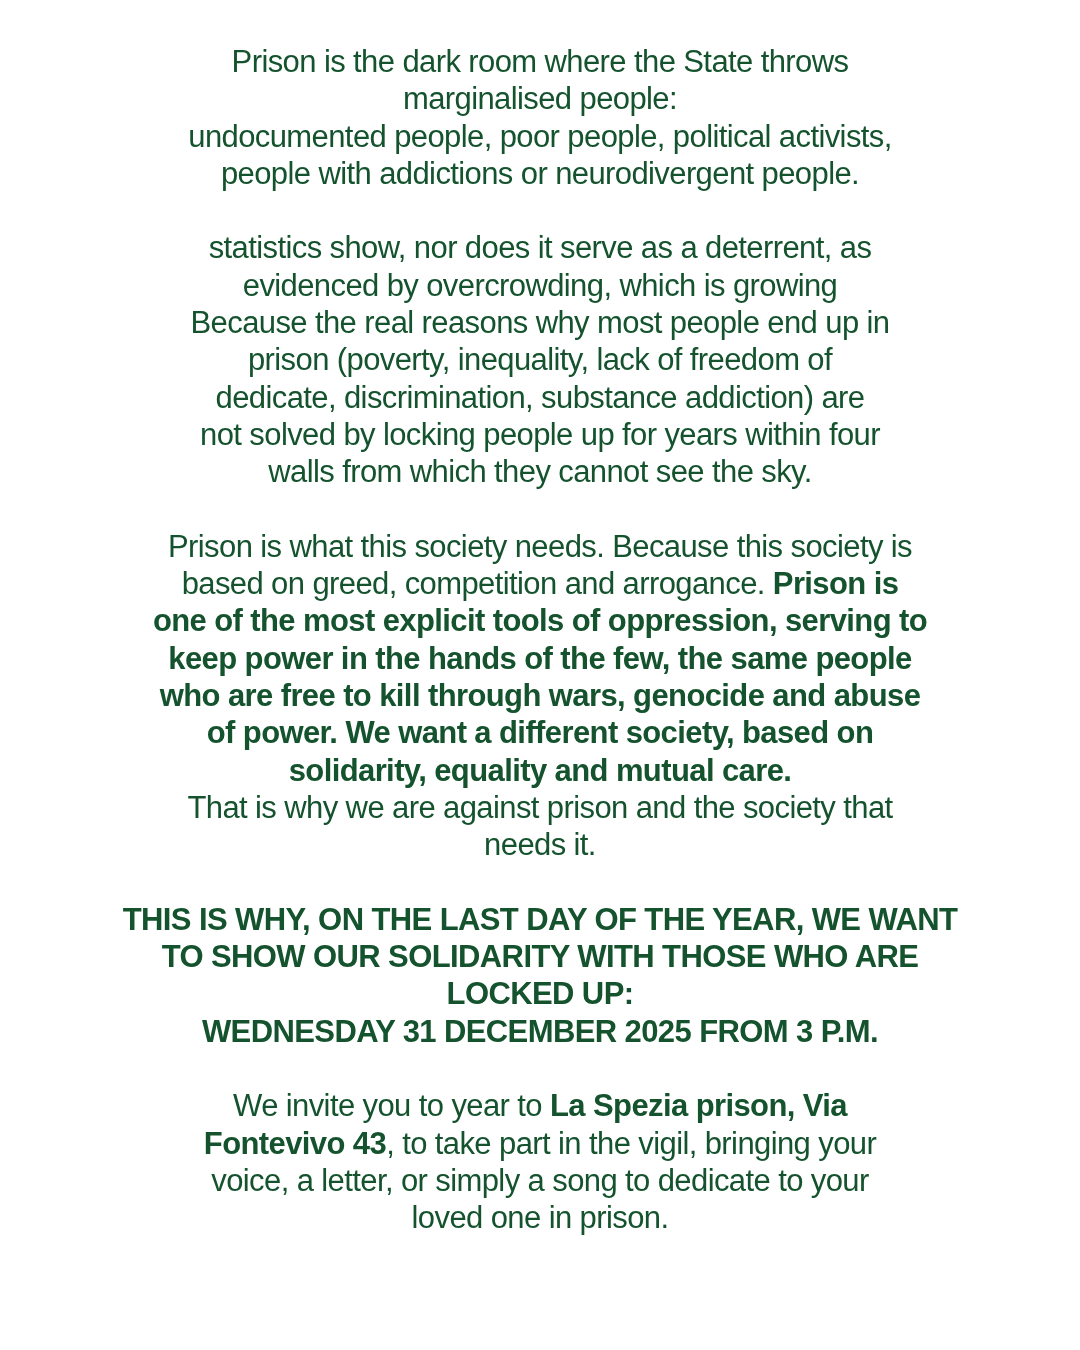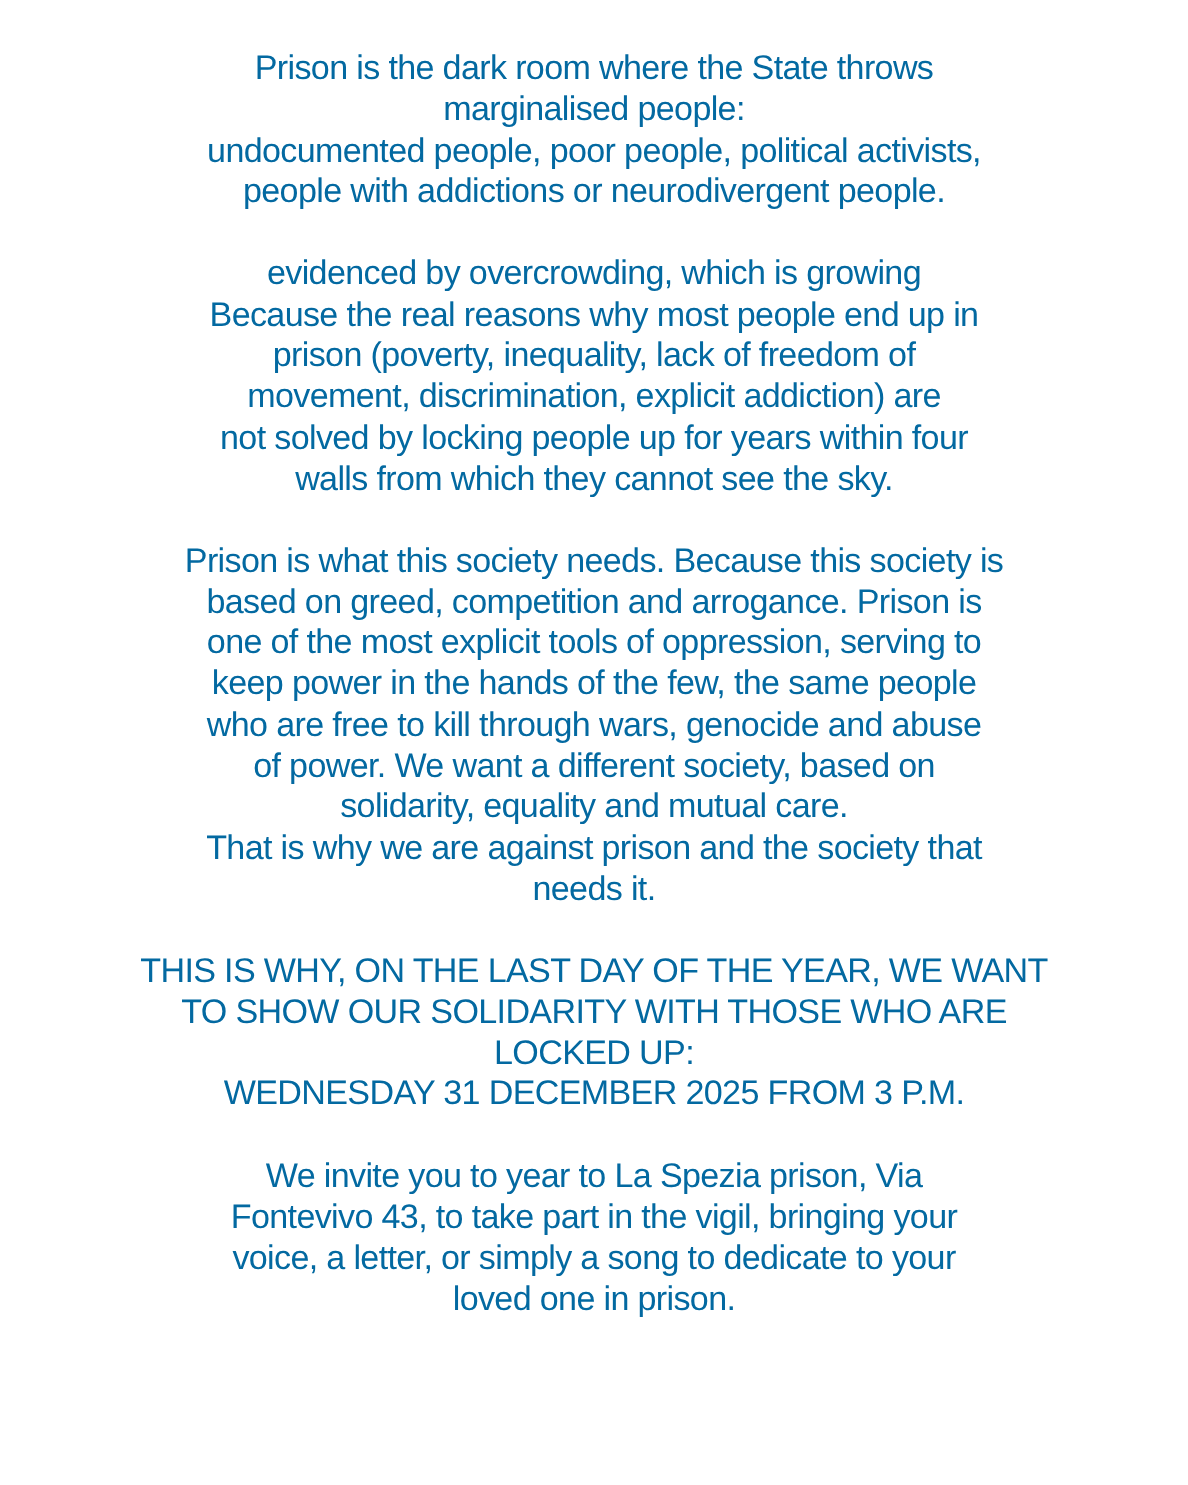--- a/index.html
+++ b/index.html
@@ -31,37 +31,38 @@
     font-stretch: condensed;
   }
   .text-line {
     min-height: 37.3px;
     white-space: nowrap;
   }
   .text-run {
     font-weight: 400;
   }
   .text-run.bold {
-    font-weight: 400;
+    font-weight: 700;
   }
 </style>
 </head>
 <body style="background: rgb(255, 255, 255);">
 
 <main class="poster">
-  <div class="poster-text" id="poster-text" style="color: #0369a1;">
+  <div class="poster-text" id="poster-text" style="color: #14532d;">
       <div class="text-line"><span class="text-run">Prison is the dark room where the State throws</span></div>
       <div class="text-line"><span class="text-run">marginalised people:</span></div>
       <div class="text-line"><span class="text-run">undocumented people, poor people, political activists,</span></div>
       <div class="text-line"><span class="text-run">people with addictions or neurodivergent people.</span></div>
       <div class="text-line"></div>
+      <div class="text-line"><span class="text-run">statistics show, nor does it serve as a deterrent, as</span></div>
       <div class="text-line"><span class="text-run">evidenced by overcrowding, which is growing</span></div>
       <div class="text-line"><span class="text-run">Because the real reasons why most people end up in</span></div>
       <div class="text-line"><span class="text-run">prison (poverty, inequality, lack of freedom of</span></div>
-      <div class="text-line"><span class="text-run">movement, discrimination, explicit addiction) are</span></div>
+      <div class="text-line"><span class="text-run">dedicate, discrimination, substance addiction) are</span></div>
       <div class="text-line"><span class="text-run">not solved by locking people up for years within four</span></div>
       <div class="text-line"><span class="text-run">walls from which they cannot see the sky.</span></div>
       <div class="text-line"></div>
       <div class="text-line"><span class="text-run">Prison is what this society needs. Because this society is</span></div>
       <div class="text-line"><span class="text-run">based on greed, competition and arrogance. </span><span class="text-run bold">Prison is</span></div>
       <div class="text-line"><span class="text-run bold">one of the most explicit tools of oppression, serving to</span></div>
       <div class="text-line"><span class="text-run bold">keep power in the hands of the few, the same people</span></div>
       <div class="text-line"><span class="text-run bold">who are free to kill through wars, genocide and abuse</span></div>
       <div class="text-line"><span class="text-run bold">of power. We want a different society, based on</span></div>
       <div class="text-line"><span class="text-run bold">solidarity, equality and mutual care.</span></div>

